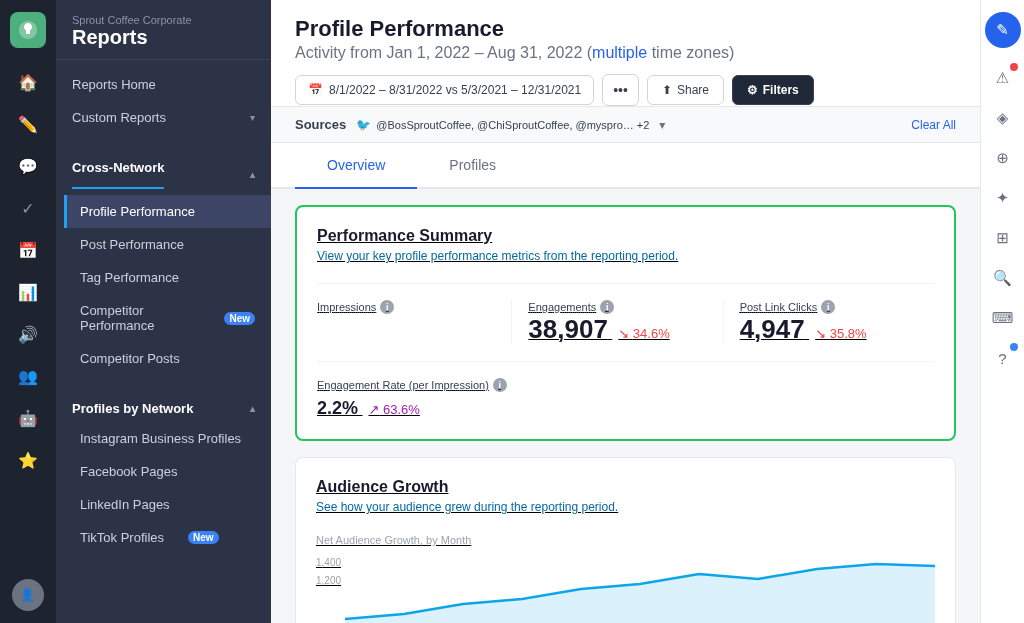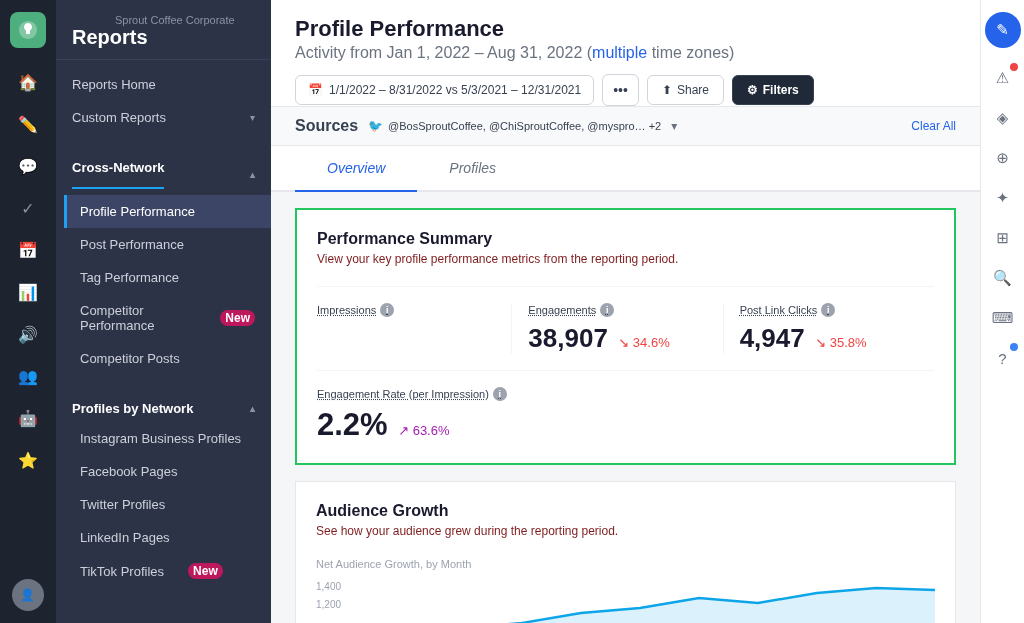--- a/index.html
+++ b/index.html
@@ -49,21 +49,21 @@
       color: #cdd0da;
       display: flex;
       flex-direction: column;
       overflow-y: auto;
       flex-shrink: 0;
     }
     .sidebar-brand {
       padding: 14px 16px 10px;
       border-bottom: 1px solid #3a4057;
     }
-    .brand-company { font-size: 11px; color: #8b92a5; margin-left: 43px; }
+    .brand-company { font-size: 11px; color: #8b92a5; }
     .brand-title { font-size: 20px; font-weight: 700; color: #fff; }
 
     .sidebar-section {
       padding: 8px 0;
     }
     .sidebar-nav-item {
       display: flex; align-items: center;
       padding: 9px 16px;
       font-size: 13px;
       cursor: pointer;
@@ -84,23 +84,23 @@
       font-weight: 600;
       color: #fff;
       cursor: pointer;
       justify-content: space-between;
     }
     .sidebar-section-header .section-underline {
       border-bottom: 2px solid #1da1f2;
       padding-bottom: 12px;
     }
     .badge-new {
-      background: #be185d;
+      background: #3b82f6;
       color: #fff;
-      font-size: 12px;
+      font-size: 10px;
       padding: 1px 5px;
       border-radius: 10px;
       font-weight: 600;
     }
     .chevron { font-size: 10px; color: #8b92a5; }
     .sub-items { padding-left: 8px; }
 
     
     .main {
       flex: 1;
@@ -165,21 +165,21 @@
 
     
     .sources-bar {
       background: #f8f9fa;
       padding: 10px 24px;
       display: flex; align-items: center;
       justify-content: space-between;
       border-bottom: 1px solid #e5e7eb;
     }
     .sources-left { display: flex; align-items: center; gap: 10px; }
-    .sources-label { font-size: 16px; font-weight: 600; color: #374151; }
+    .sources-label { font-size: 13px; font-weight: 600; color: #374151; }
     .sources-tags { display: flex; align-items: center; gap: 5px; }
     .source-tag {
       display: flex; align-items: center; gap: 4px;
       font-size: 11px; color: #374151;
     }
     .twitter-icon { color: #1da1f2; font-size: 12px; }
     .sources-chevron { color: #6b7280; font-size: 12px; cursor: pointer; }
     .clear-all { font-size: 12px; color: #2563eb; cursor: pointer; font-weight: 500; }
 
     
@@ -200,53 +200,52 @@
       margin-right: -24px;
       padding: 0 24px;
     }
     .tab {
       padding: 14px 32px;
       font-size: 14px;
       cursor: pointer;
       color: #6b7280;
       border-bottom: 2px solid transparent;
       margin-bottom: -2px;
-      font-style: italic;
     }
     .tab.active { color: #2563eb; border-bottom-color: #2563eb; font-weight: 500; }
 
     
     .card {
       background: #fff;
-      border-radius: 0;
+      border-radius: 8px;
       border: 1px solid #e5e7eb;
       padding: 20px;
       margin-bottom: 16px;
+      text-decoration: underline;
     }
     .card.highlighted { border: 2px solid #22c55e; }
     .card-title { font-size: 16px; font-weight: 700; color: #1a1a2e; margin-bottom: 4px; }
-    .card-subtitle { font-size: 12px; color: #7f1d1d; margin-bottom: 20px; }
+    .card-subtitle { font-size: 12px; color: #0369a1; margin-bottom: 20px; }
 
     .metrics-row {
       display: flex;
       border-top: 1px solid #f3f4f6;
       padding-top: 16px;
       gap: 0;
     }
     .metric-cell {
       flex: 1;
       padding: 0 16px;
       border-right: 1px solid #f3f4f6;
     }
     .metric-cell:first-child { padding-left: 0; }
     .metric-cell:last-child { border-right: none; }
     .metric-label {
       font-size: 11px;
       color: #374151;
-      margin-bottom: 6px;
       display: flex; align-items: center; gap: 4px;
       text-decoration: underline;
       text-decoration-style: dotted;
       cursor: pointer;
     }
     .info-icon {
       width: 14px; height: 14px;
       background: #9ca3af;
       border-radius: 50%;
       display: inline-flex; align-items: center; justify-content: center;
@@ -263,21 +262,21 @@
     .metric-change.up { color: #a21caf; }
     .arrow-down::before { content: '↘'; }
     .arrow-up::before { content: '↗'; }
 
     .metric-row-2 {
       border-top: 1px solid #f3f4f6;
       padding-top: 16px;
       margin-top: 16px;
     }
     .metric-row-2 .metric-label { margin-bottom: 6px; }
-    .metric-row-2 .metric-value { font-size: 31px; }
+    .metric-row-2 .metric-value { font-size: 18px; }
 
     
     .audience-card { padding-bottom: 10px; }
     .chart-label-y {
       font-size: 11px; color: #9ca3af;
     }
     .chart-y-labels {
       font-size: 10px;
       color: #9ca3af;
       line-height: 1.8;
@@ -394,23 +393,20 @@
       <span class="chevron">▴</span>
     </div>
     <div class="sub-items">
       <div class="sidebar-nav-item">
         <span>Instagram Business Profiles</span>
       </div>
       <div class="sidebar-nav-item">
         <span>Facebook Pages</span>
       </div>
       <div class="sidebar-nav-item">
-        <span>Twitter Profiles</span>
-      </div>
-      <div class="sidebar-nav-item">
         <span>LinkedIn Pages</span>
       </div>
       <div class="sidebar-nav-item">
         <span class="item-left">
           <span>TikTok Profiles</span>
           <span class="badge-new">New</span>
         </span>
       </div>
     </div>
   </div>
@@ -420,21 +416,21 @@
   <div class="main-header">
     <h1 class="page-title">Profile Performance</h1>
     <p class="page-subtitle">
       <span>Activity from Jan 1, 2022 – Aug 31, 2022</span>
       (<a class="subtitle-link">multiple</a>
       <span>time zones)</span>
     </p>
     <div class="toolbar">
       <button class="date-btn">
         <span>📅</span>
-        <span>1/1/2022 – 8/31/2022 vs 5/3/2021 – 12/31/2021</span>
+        <span>8/1/2022 – 8/31/2022 vs 5/3/2021 – 12/31/2021</span>
       </button>
       <button class="more-btn">
         <span>•••</span>
       </button>
       <button class="share-btn">
         <span>⬆</span>
         <span>Share</span>
       </button>
       <button class="filters-btn">
         <span>⚙</span>

